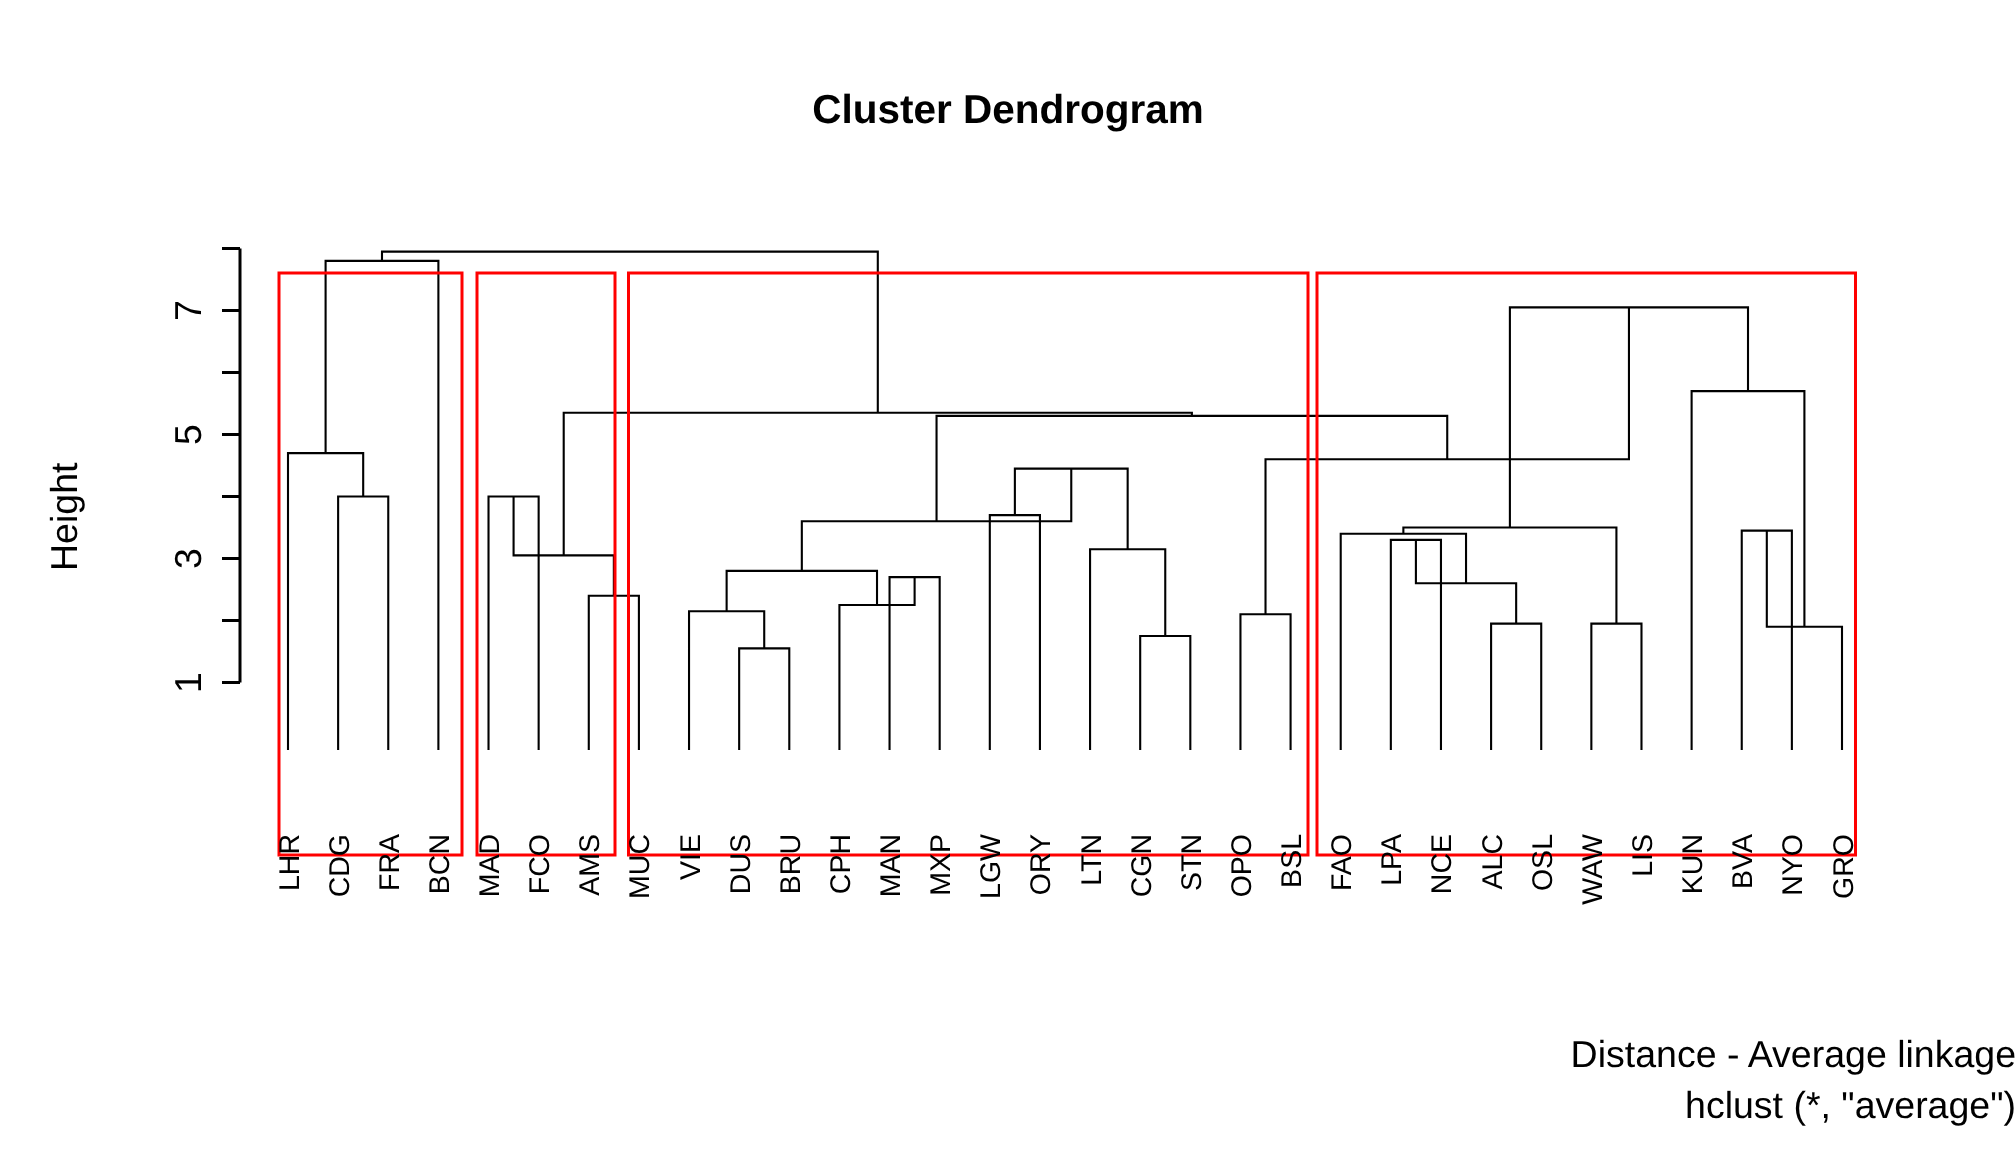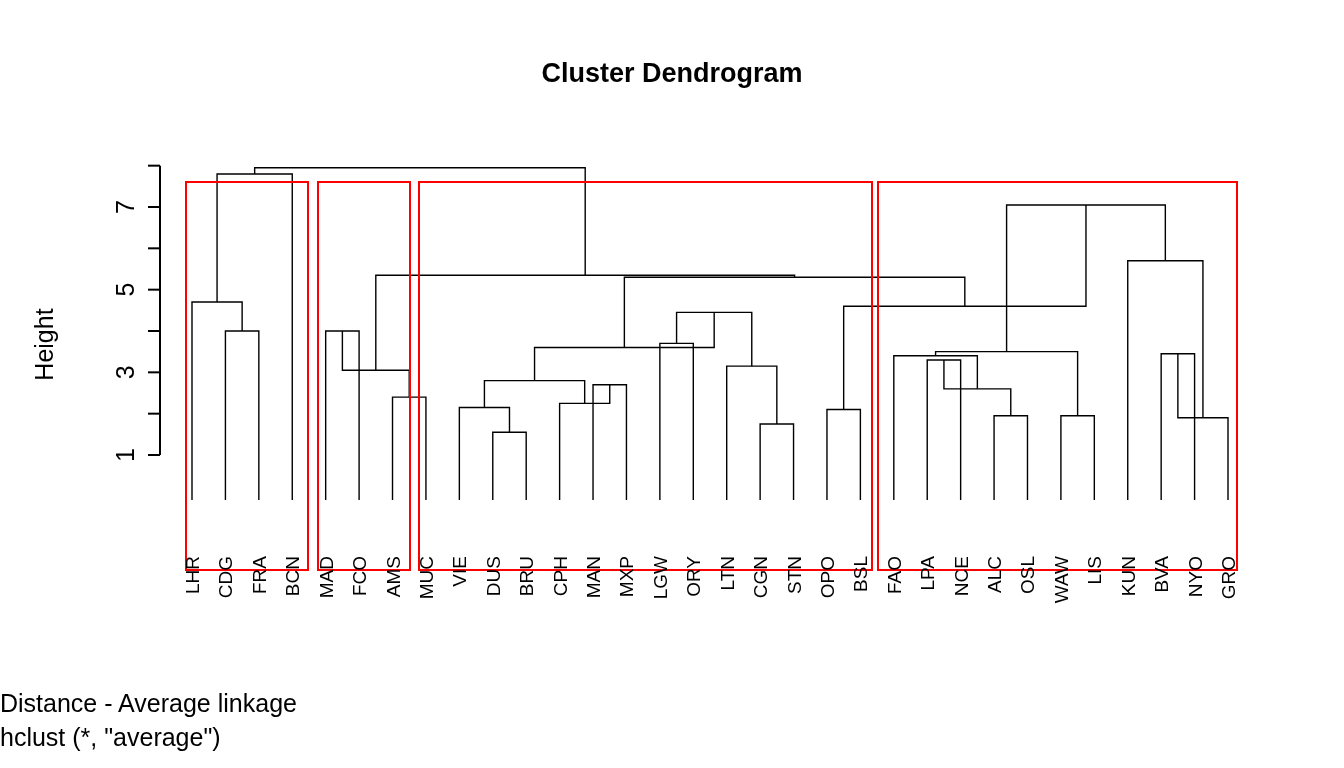--- a/index.html
+++ b/index.html
@@ -35,21 +35,21 @@
     font-size: 25px;
     color: #000000;
     transform: rotate(-90deg);
     transform-origin: center center;
   }
   #xlabel-block {
     position: absolute;
     left: 0;
     top: 686px;
     width: 1344px;
-    text-align: left;
+    text-align: right;
     color: #000000;
   }
   #xlabel-line1 { font-size: 25px; line-height: 34px; }
   #xlabel-line2 { font-size: 25px; line-height: 34px; }
   svg { display: block; position: absolute; left: 0; top: 0; }
   .dendro-link { fill: none; stroke: #000000; stroke-width: 1.4; }
   .cluster-rect { fill: none; stroke: #ff0000; stroke-width: 2; }
   .axis-line { stroke: #000000; stroke-width: 2; fill: none; }
   .tick-line { stroke: #000000; stroke-width: 2; }
   .tick-label {

